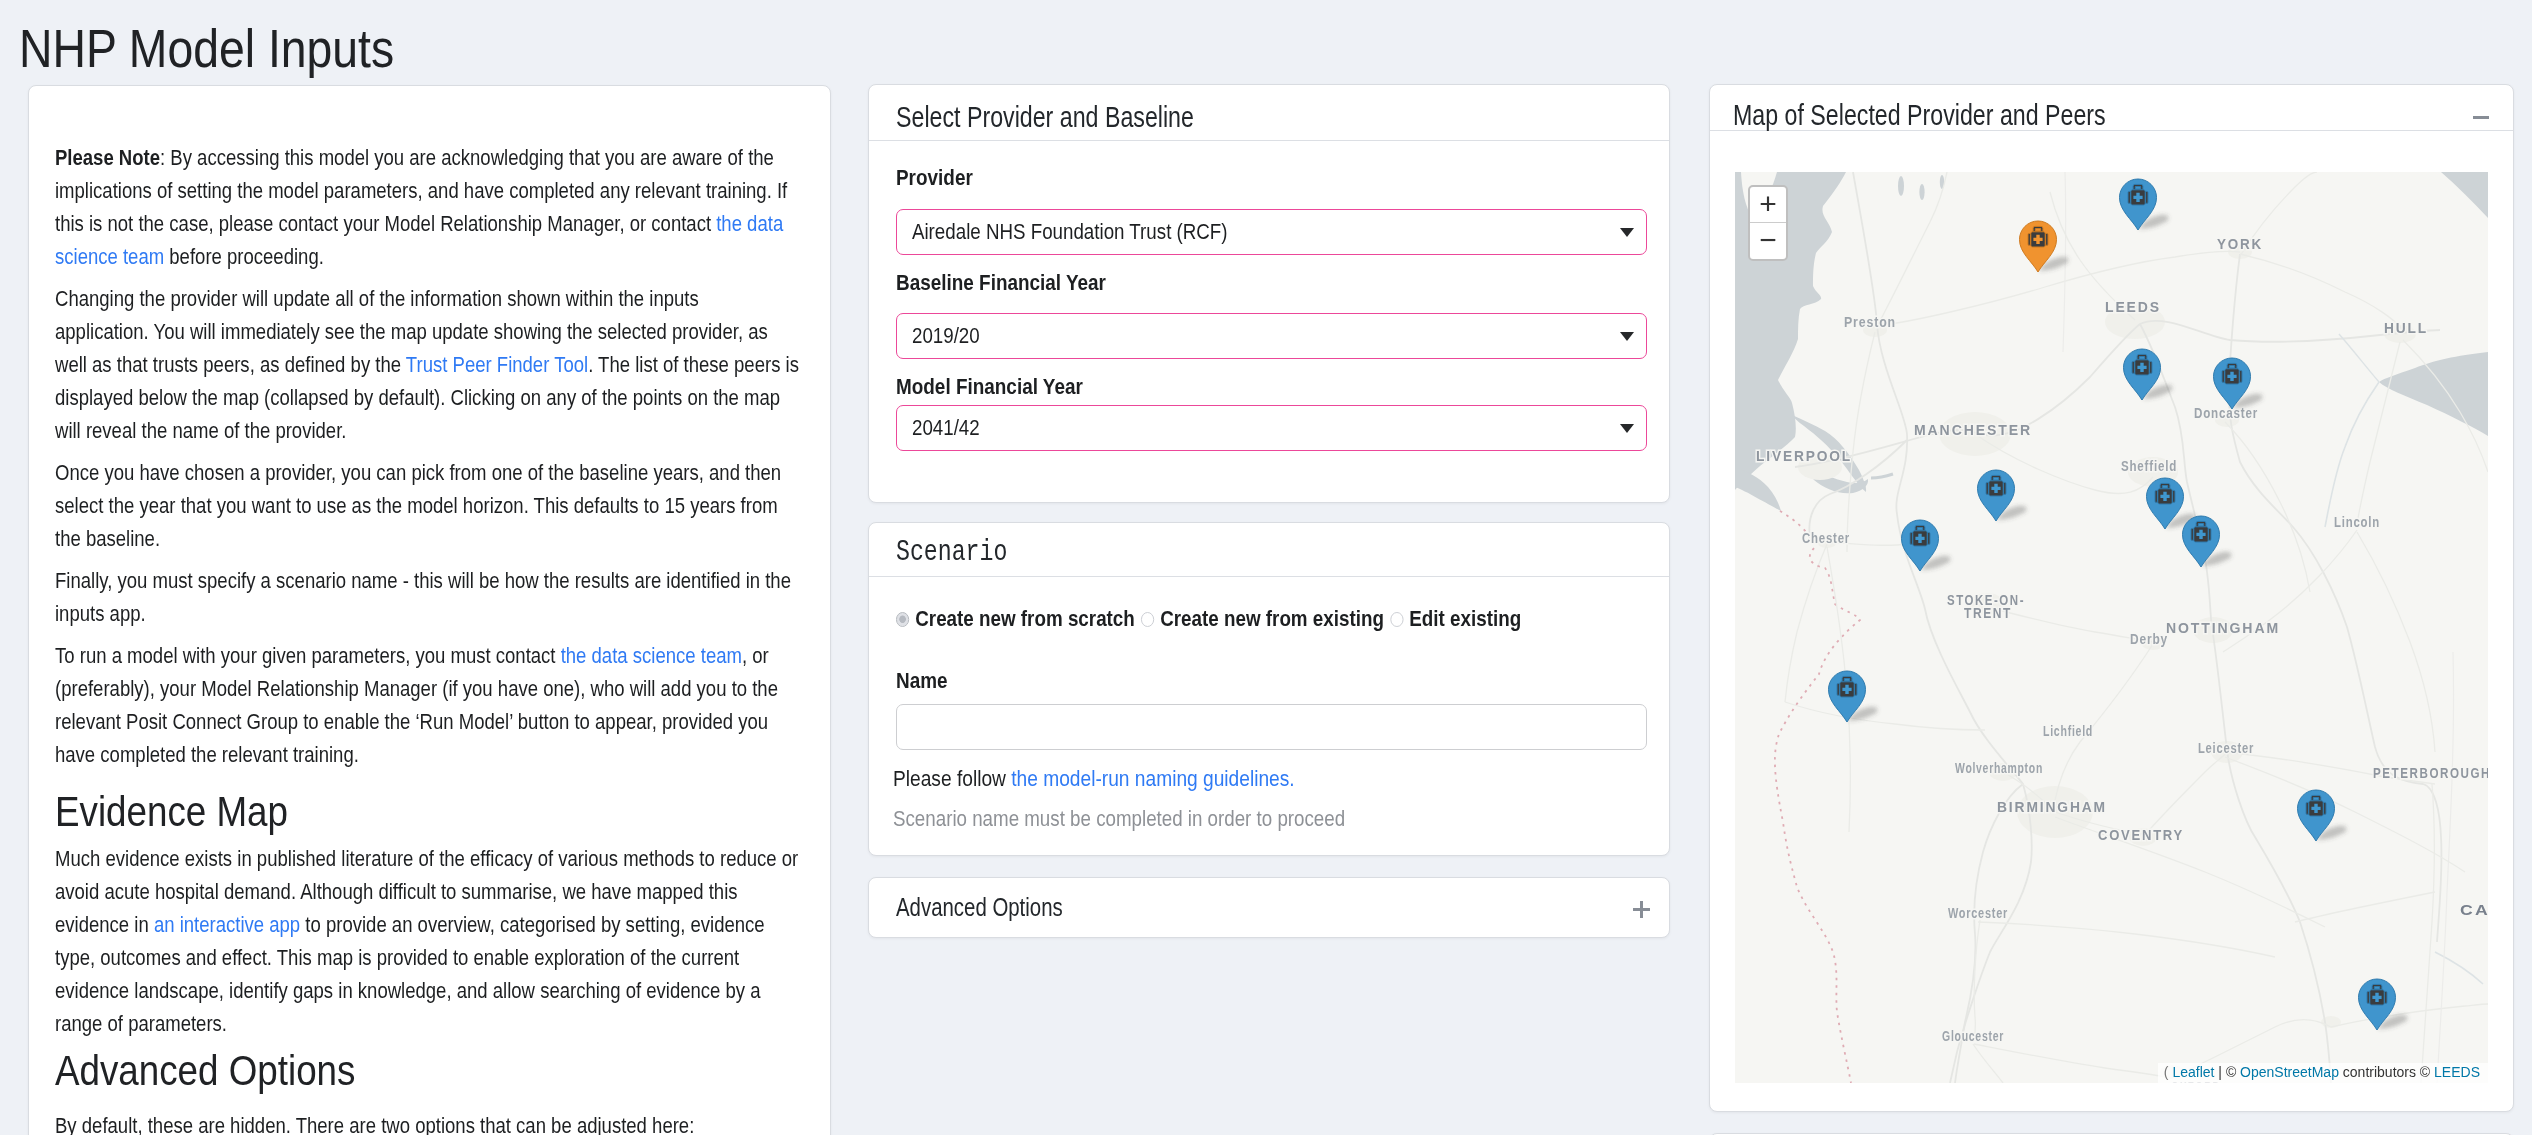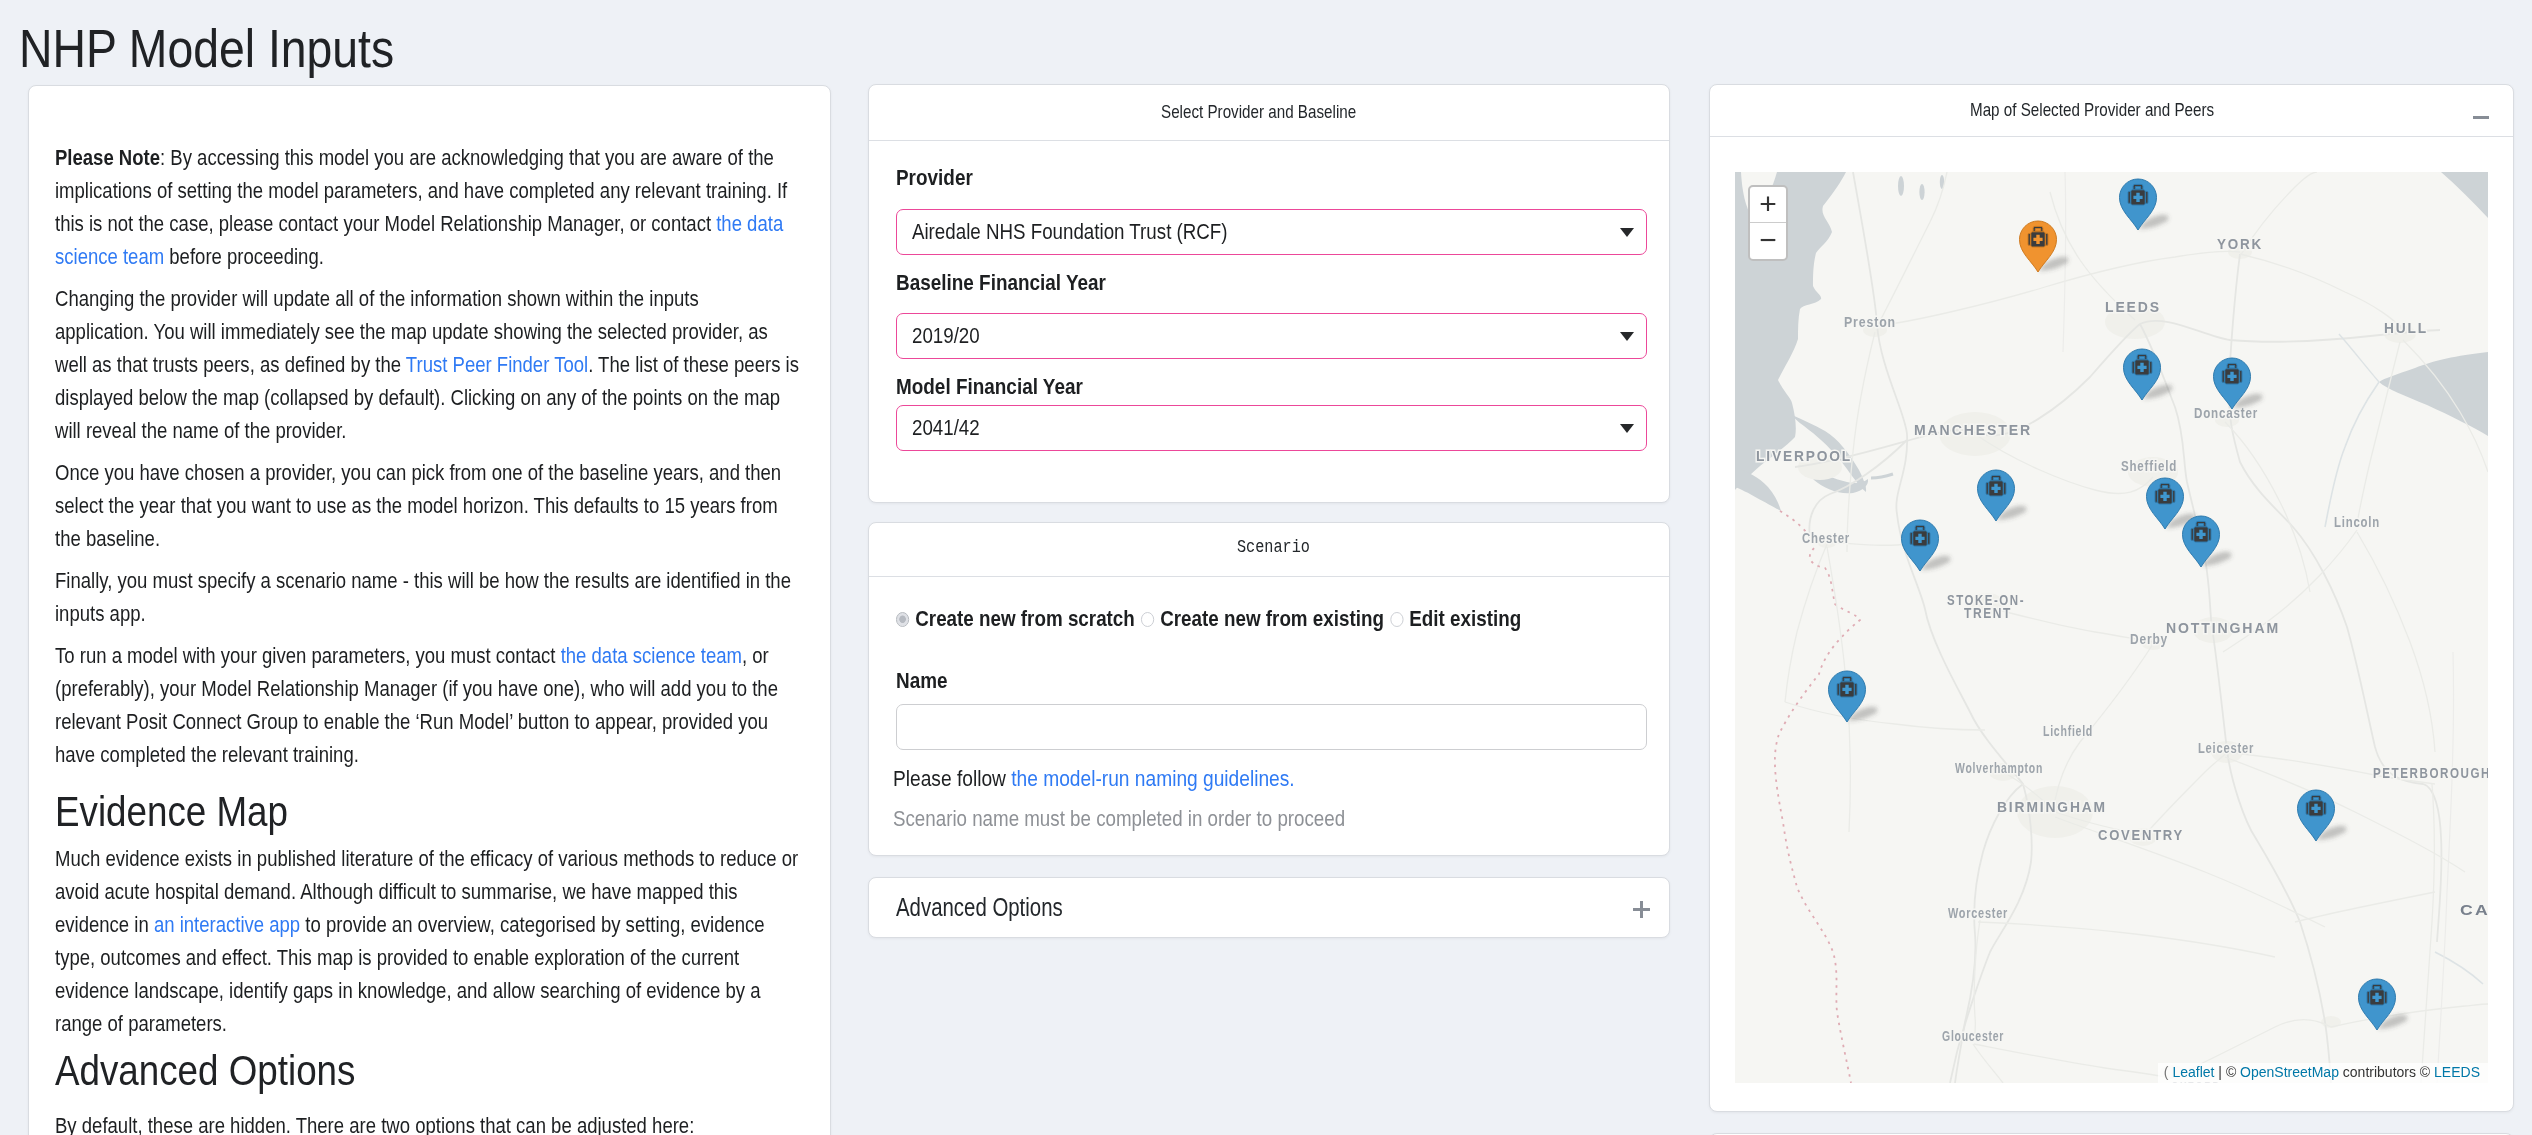--- a/index.html
+++ b/index.html
@@ -1,18 +1,18 @@
 <!DOCTYPE html>
 <html><head>
 <meta charset="utf-8">
 <style>
 html,body{margin:0;padding:0;overflow:hidden;}
 body{width:2532px;height:1135px;background:#eef1f6;font-family:"Liberation Sans",sans-serif;color:#1d1f21;position:relative;}
 .card{position:absolute;background:#fff;border:1px solid #d9dce1;border-radius:8px;box-shadow:0 1px 3px rgba(0,0,0,.05);box-sizing:border-box;}
-.chead{border-bottom:1px solid #dcdfe4;font-size:19px;color:#23272b;box-sizing:border-box;text-align:center;}
+.chead{border-bottom:1px solid #dcdfe4;font-size:29px;color:#23272b;box-sizing:border-box;}
 .chead span,.hd span{display:inline-block;transform:scaleX(0.80);transform-origin:0 0;white-space:nowrap;}
 h1.title{position:absolute;left:19px;top:17px;margin:0;font-size:54px;font-weight:500;color:#202225;transform:scaleX(0.858);transform-origin:0 0;white-space:nowrap;}
 a.lnk{color:#2f7af4;text-decoration:none;}
 
 #leftcard{left:28px;top:85px;width:803px;height:1120px;overflow:hidden;}
 #leftcard .body{padding:56px 0 0 26px;font-size:21.3px;line-height:33px;}
 #leftcard p{margin:0 0 9px 0;white-space:nowrap;transform:scaleX(0.87);transform-origin:0 0;}
 #leftcard h2{font-size:42.5px;font-weight:500;margin:14px 0 6px 0;line-height:51px;color:#202225;white-space:nowrap;transform:scaleX(0.865);transform-origin:0 0;}
 #leftcard h2.adv{margin:-5px 0 14px 0;}
 
@@ -26,21 +26,21 @@
 .plusw i{position:absolute;background:#878d96;}
 .lbl{font-weight:bold;font-size:21.5px;color:#1d1f21;transform:scaleX(0.88);transform-origin:0 0;white-space:nowrap;}
 .sel{position:absolute;left:27px;width:751px;height:46px;border:1px solid #ec4899;border-radius:7px;background:#fff;font-size:21.3px;color:#1d1f21;line-height:44px;box-sizing:border-box;}
 .sel b{font-weight:normal;display:inline-block;padding-left:17px;transform:scaleX(0.88);transform-origin:0 0;}
 .caret{position:absolute;right:12px;top:18px;width:0;height:0;border-left:7.5px solid transparent;border-right:7.5px solid transparent;border-top:9px solid #26282a;}
 .radio{display:inline-block;width:13px;height:13px;border-radius:50%;border:1.5px solid #c9ccd1;background:#fff;vertical-align:-1px;margin-right:7px;}
 .radio.on{border:1.5px solid #b2b6bc;background:radial-gradient(circle at 50% 48%, #b6bac1 0 36%, #dfe1e6 44% 66%, #f0f1f4 72%);}
 .radrow{position:absolute;left:27px;top:84px;font-size:21.5px;font-weight:bold;white-space:nowrap;transform:scaleX(0.875);transform-origin:0 0;}
 
 #mapcard{left:1709px;top:84px;width:805px;height:1028px;}
-#mapcard .chead{height:52px;padding:14px 0 0 23px;}
+#mapcard .chead{height:46px;padding:14px 0 0 23px;}
 .minus{position:absolute;right:24px;top:31px;width:16px;height:3px;background:#878d96;}
 #mapwrap{position:absolute;left:25px;top:87px;width:753px;height:911px;overflow:hidden;background:#f5f5f2;}
 #peers{left:1709px;top:1133px;width:805px;height:30px;}
 #zoomctl{position:absolute;left:13px;top:13px;width:36px;height:72px;background:#fff;border:2px solid #bfbfbf;border-radius:5px;z-index:5;}
 #zoomctl .zb{width:36px;height:35px;text-align:center;font-size:30px;line-height:34px;color:#333;font-weight:normal;}
 #zoomctl .zb:first-child{border-bottom:1px solid #ccc;}
 #attr{position:absolute;right:0;bottom:0;height:20px;background:rgba(255,255,255,.75);font-size:14px;line-height:19px;color:#333;padding:0 8px 0 6px;z-index:6;white-space:nowrap;}
 #attr a{color:#0078A8;text-decoration:none;margin-top:12px;}
 </style>
 </head>

